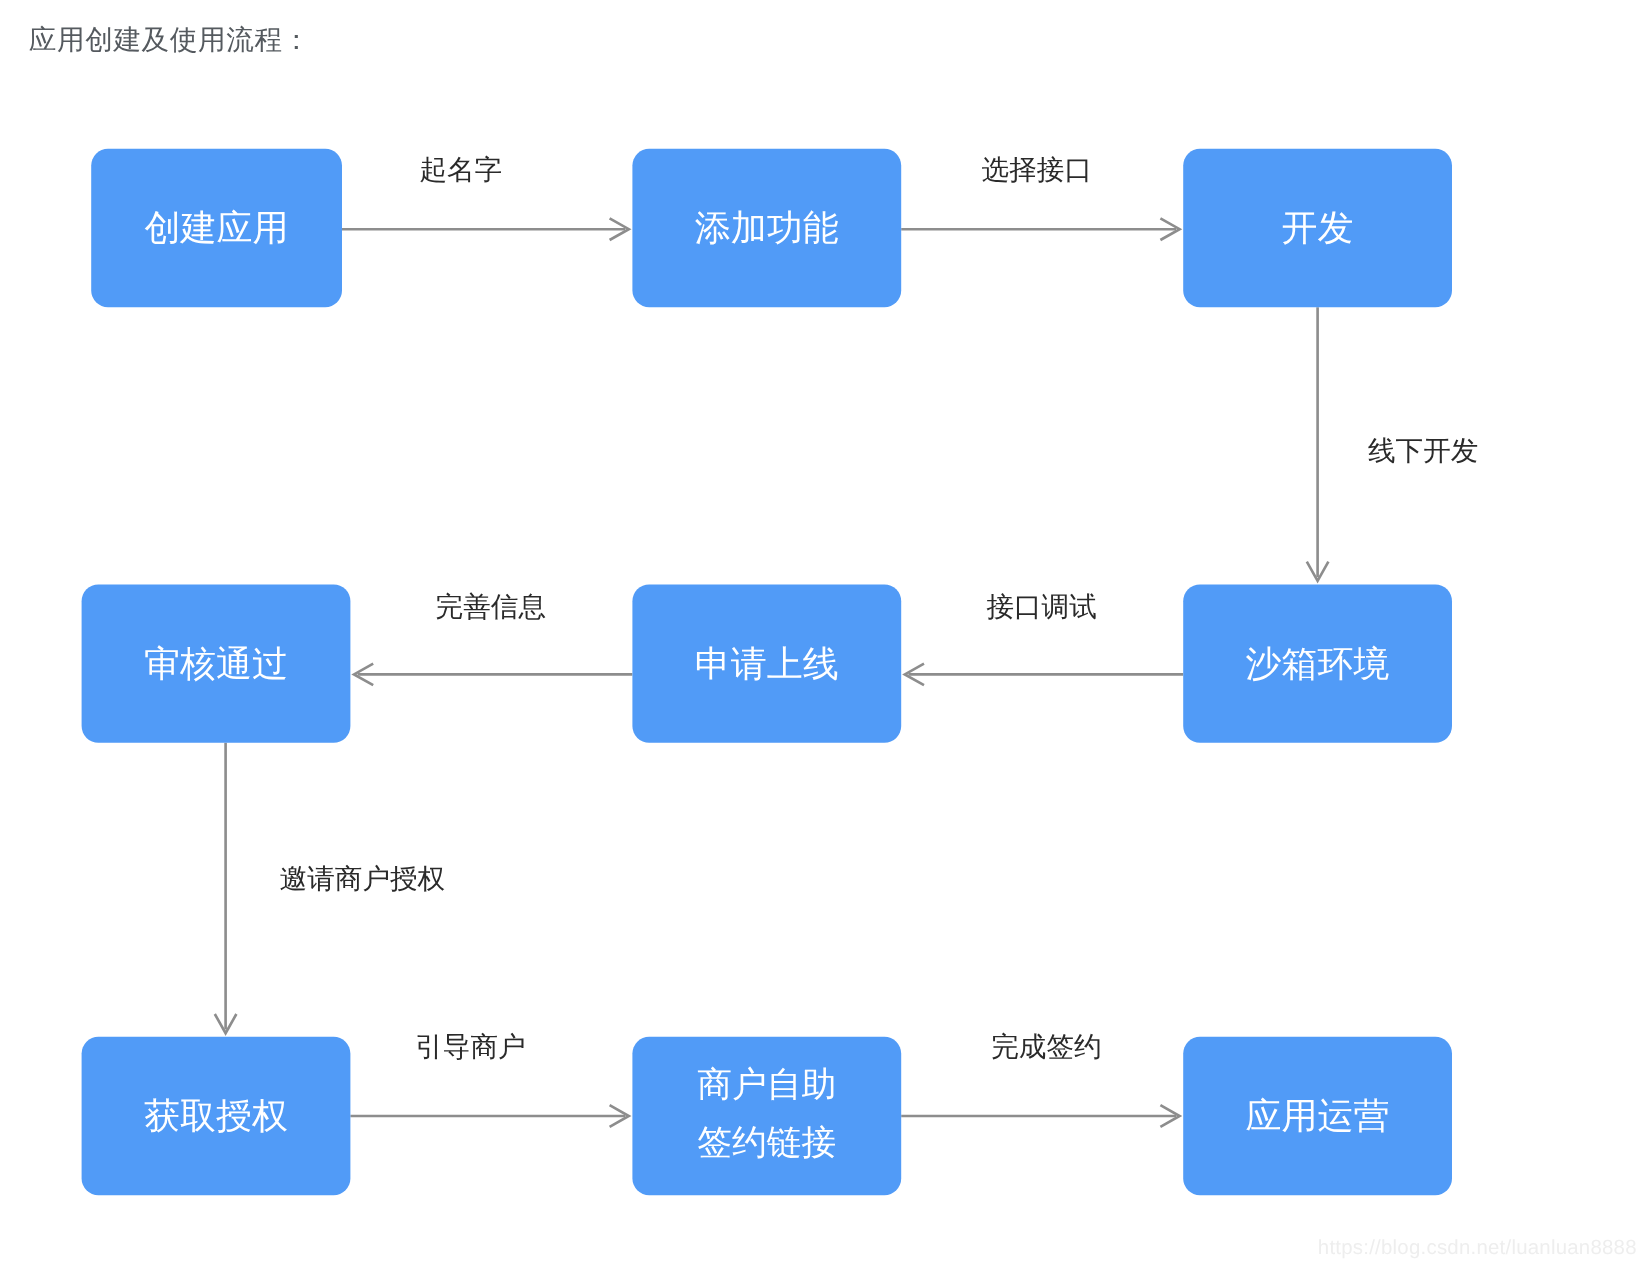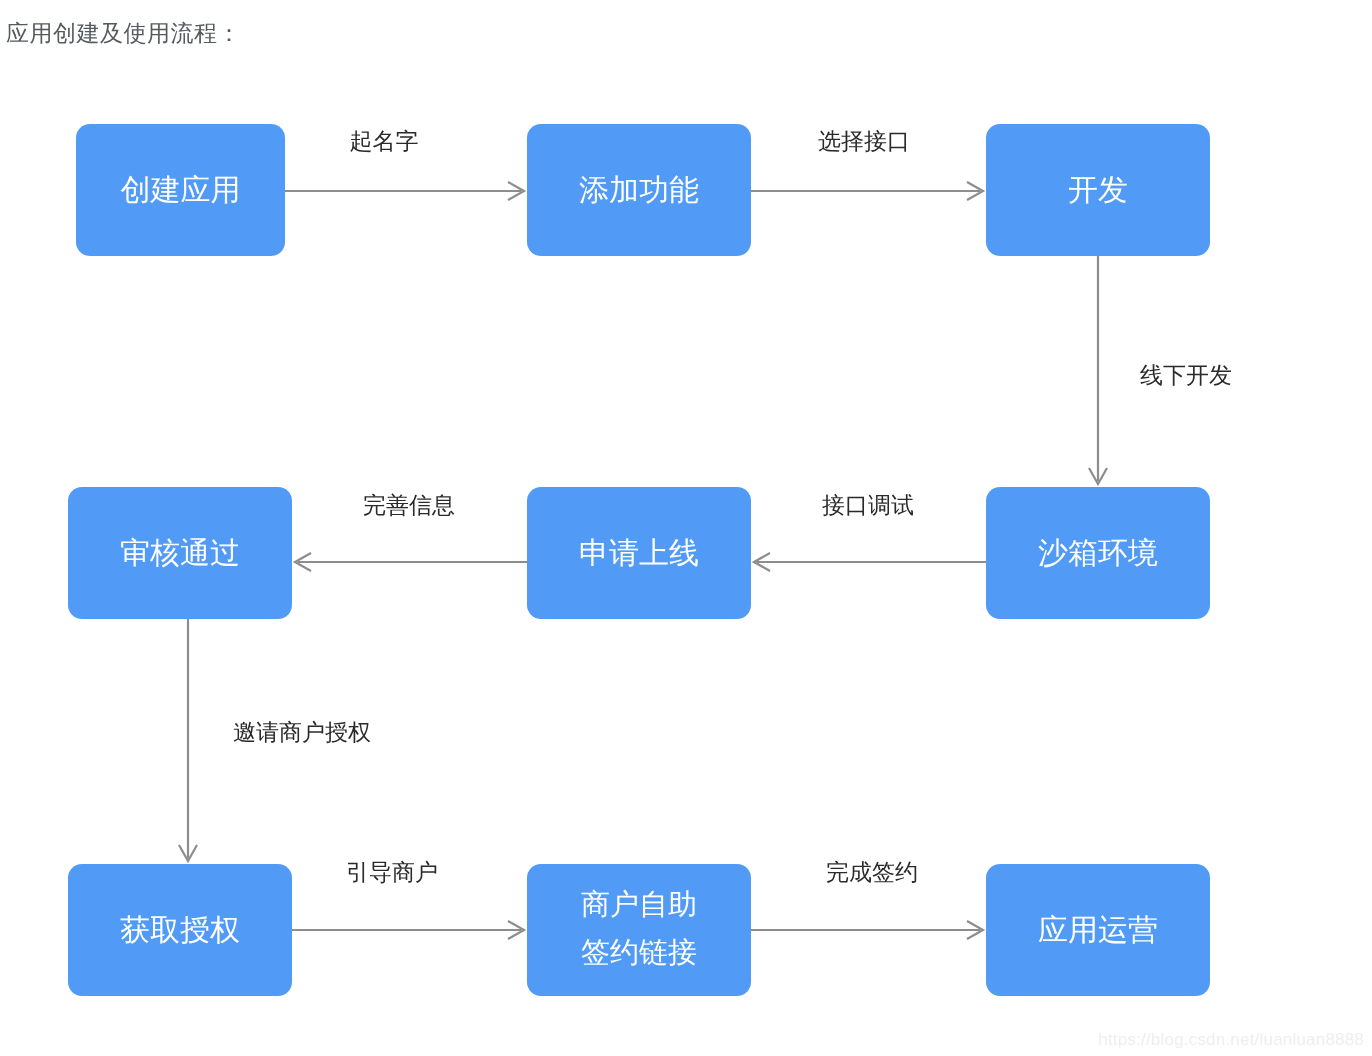--- a/index.html
+++ b/index.html
@@ -9,21 +9,21 @@
   }
   body {
     width: 1372px;
     height: 1056px;
     position: relative;
     font-family: "Liberation Sans", "DejaVu Sans", sans-serif;
     overflow: hidden;
   }
   #page-title {
     position: absolute;
-    left: 6px;
+    left: 24px;
     top: 18px;
     font-size: 23px;
     color: #555a5f;
     letter-spacing: 0.5px;
     white-space: nowrap;
   }
   #flow-canvas {
     position: absolute;
     left: 0;
     top: 0;

